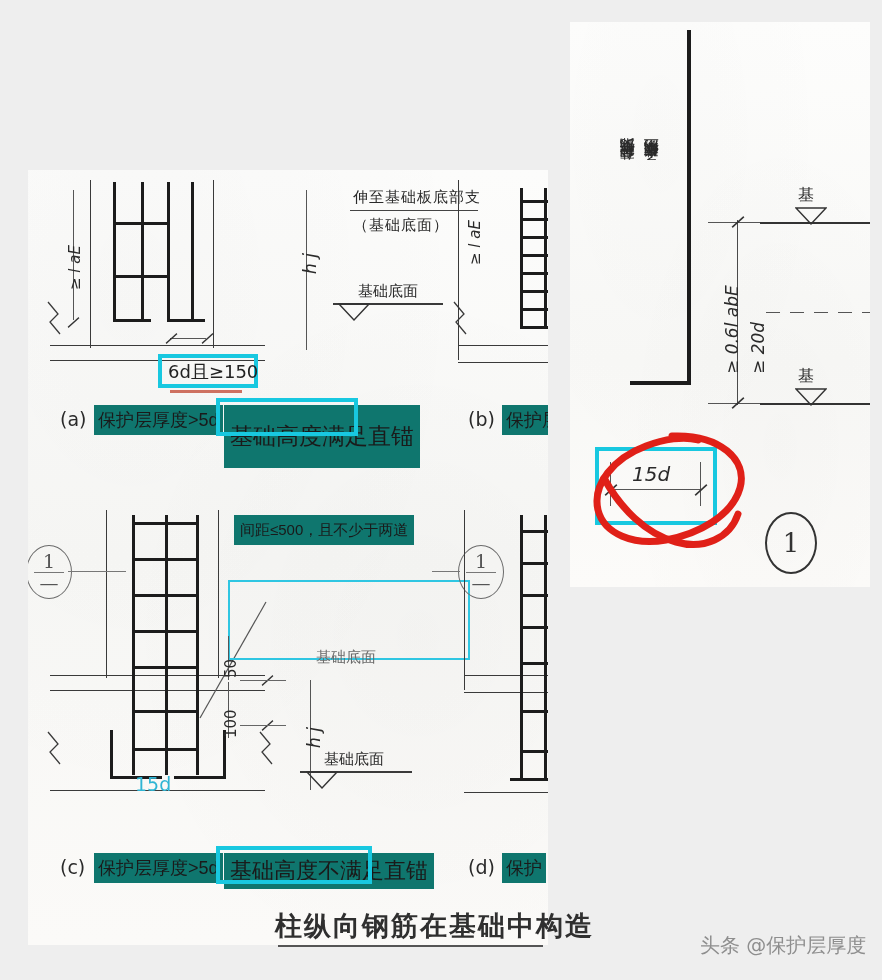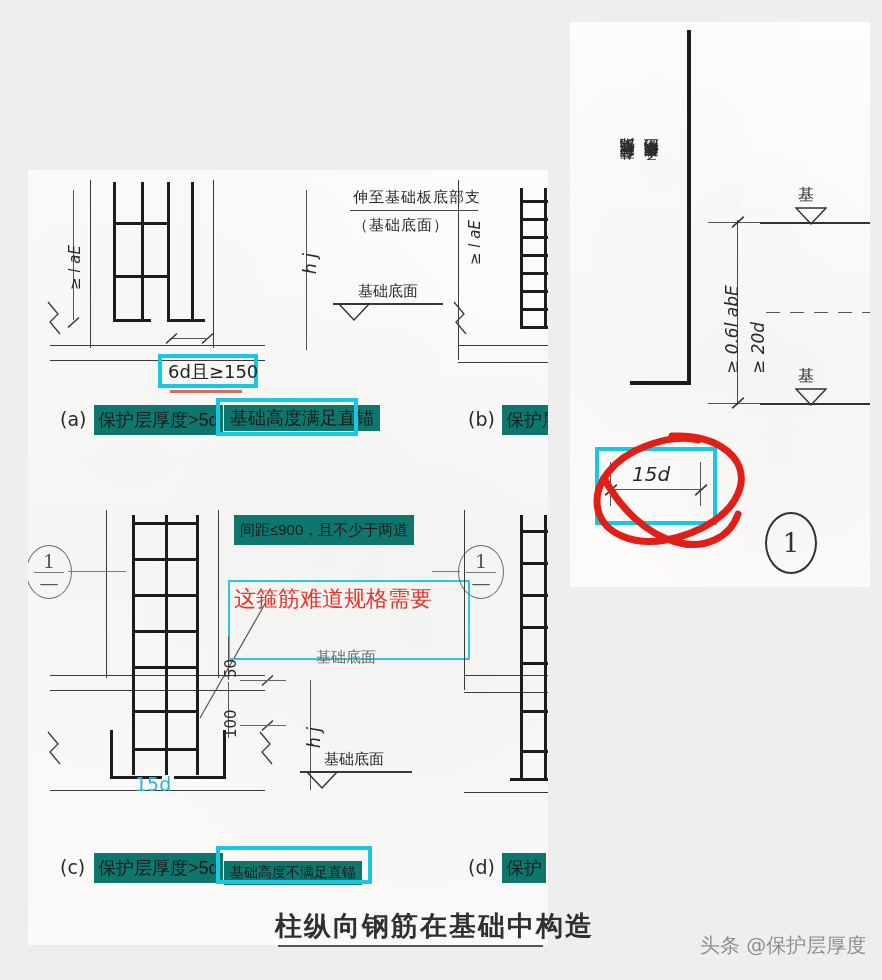--- a/index.html
+++ b/index.html
@@ -233,21 +233,21 @@
   <div class="rebar h" style="left:492px;top:48px;width:28px;"></div>
   <div class="rebar h" style="left:492px;top:66px;width:28px;"></div>
   <div class="rebar h" style="left:492px;top:84px;width:28px;"></div>
   <div class="rebar h" style="left:492px;top:102px;width:28px;"></div>
   <div class="rebar h" style="left:492px;top:120px;width:28px;"></div>
   <div class="rebar h" style="left:492px;top:138px;width:28px;"></div>
   <div class="rebar h" style="left:492px;top:156px;width:28px;"></div>
 
   <div class="abs cad" style="left:32px;top:238px;font-size:19px;">(a)</div>
   <div class="abs yellow" style="left:66px;top:235px;padding:3px 4px;font-size:18px;">保护层厚度&gt;5d</div>
-  <div class="abs yellow" style="left:196px;top:235px;padding:1px 6px;font-size:18px;">基础高度满足直锚</div>
+  <div class="abs yellow" style="left:196px;top:235px;padding:16px 6px;font-size:23px;">基础高度满足直锚</div>
   <div class="abs cyanbox" style="left:188px;top:228px;width:142px;height:38px;"></div>
 
   <div class="abs cad" style="left:440px;top:238px;font-size:19px;">(b)</div>
   <div class="abs yellow" style="left:474px;top:235px;padding:3px 4px;font-size:18px;">保护层</div>
 
   <div class="line hl" style="left:22px;top:505px;width:215px;background:#3a3a3a;"></div>
   <div class="line hl" style="left:22px;top:520px;width:215px;background:#3a3a3a;"></div>
   <div class="line hl" style="left:22px;top:620px;width:215px;background:#3a3a3a;"></div>
   <div class="line vl" style="left:78px;top:340px;height:168px;background:#3a3a3a;"></div>
   <div class="line vl" style="left:190px;top:340px;height:168px;background:#3a3a3a;"></div>
@@ -274,25 +274,24 @@
   <div class="rebar v" style="left:82px;top:560px;height:48px;"></div>
   <div class="rebar v" style="left:195px;top:560px;height:48px;"></div>
 
   <div class="abs" style="left:170px;top:430px;width:70px;height:120px;">
     <svg width="70" height="120">
         <line x1="68" y1="2" x2="2" y2="118" stroke="#555" stroke-width="1.2"></line>
       </svg>
   </div>
 
   <div class="abs yellow" style="left:206px;top:345px;padding:4px 6px;font-size:15px;line-height:1.45;">
-    <div>间距≤900，且不少于两道</div>
+    <div>间距≤500，且不少于两道</div>
   </div>
 
   <div class="abs cyanthin" style="left:200px;top:410px;width:242px;height:80px;"></div>
-  <div class="abs redtext" style="left:206px;top:414px;font-size:22px;">这箍筋难道规格需要</div>
 
   <div class="abs cad" style="left:288px;top:478px;font-size:15px;color:#6a6a6a;">基础底面</div>
 
   <div class="line vl" style="left:200px;top:466px;height:44px;background:#555;"></div>
   <div class="abs cad rot90" style="left:194px;top:508px;font-size:15px;">50</div>
   <div class="line vl" style="left:200px;top:512px;height:56px;background:#555;"></div>
   <div class="abs cad rot90" style="left:194px;top:568px;font-size:15px;">100</div>
   <div class="abs" style="left:232px;top:503px;width:15px;height:15px;background:#333;transform:rotate(48deg);clip-path:polygon(45% 0,55% 0,55% 100%,45% 100%);"></div>
   <div class="abs" style="left:232px;top:548px;width:15px;height:15px;background:#333;transform:rotate(48deg);clip-path:polygon(45% 0,55% 0,55% 100%,45% 100%);"></div>
   <div class="line hl" style="left:212px;top:510px;width:46px;background:#666;"></div>
@@ -333,21 +332,21 @@
   <div class="rebar h" style="left:492px;top:392px;width:28px;"></div>
   <div class="rebar h" style="left:492px;top:424px;width:28px;"></div>
   <div class="rebar h" style="left:492px;top:456px;width:28px;"></div>
   <div class="rebar h" style="left:492px;top:492px;width:28px;"></div>
   <div class="rebar h" style="left:492px;top:540px;width:28px;"></div>
   <div class="rebar h" style="left:492px;top:580px;width:28px;"></div>
   <div class="rebar h" style="left:482px;top:608px;width:44px;"></div>
 
   <div class="abs cad" style="left:32px;top:686px;font-size:19px;">(c)</div>
   <div class="abs yellow" style="left:66px;top:683px;padding:3px 4px;font-size:18px;">保护层厚度&gt;5d</div>
-  <div class="abs yellow" style="left:196px;top:683px;padding:3px 6px;font-size:14px;margin-top:8px;">基础高度不满足直锚</div>
+  <div class="abs yellow" style="left:196px;top:683px;padding:3px 6px;font-size:22px;">基础高度不满足直锚</div>
   <div class="abs cyanbox" style="left:188px;top:676px;width:156px;height:38px;"></div>
 
   <div class="abs cad" style="left:440px;top:686px;font-size:19px;">(d)</div>
   <div class="abs yellow" style="left:474px;top:683px;padding:3px 4px;font-size:18px;">保护</div>
 </div>
 
 <div class="abs nosel" id="caption">柱纵向钢筋在基础中构造</div>
 <div class="abs" id="caption-rule"></div>
 <div class="abs nosel" id="watermark">头条 @保护层厚度</div>
 

